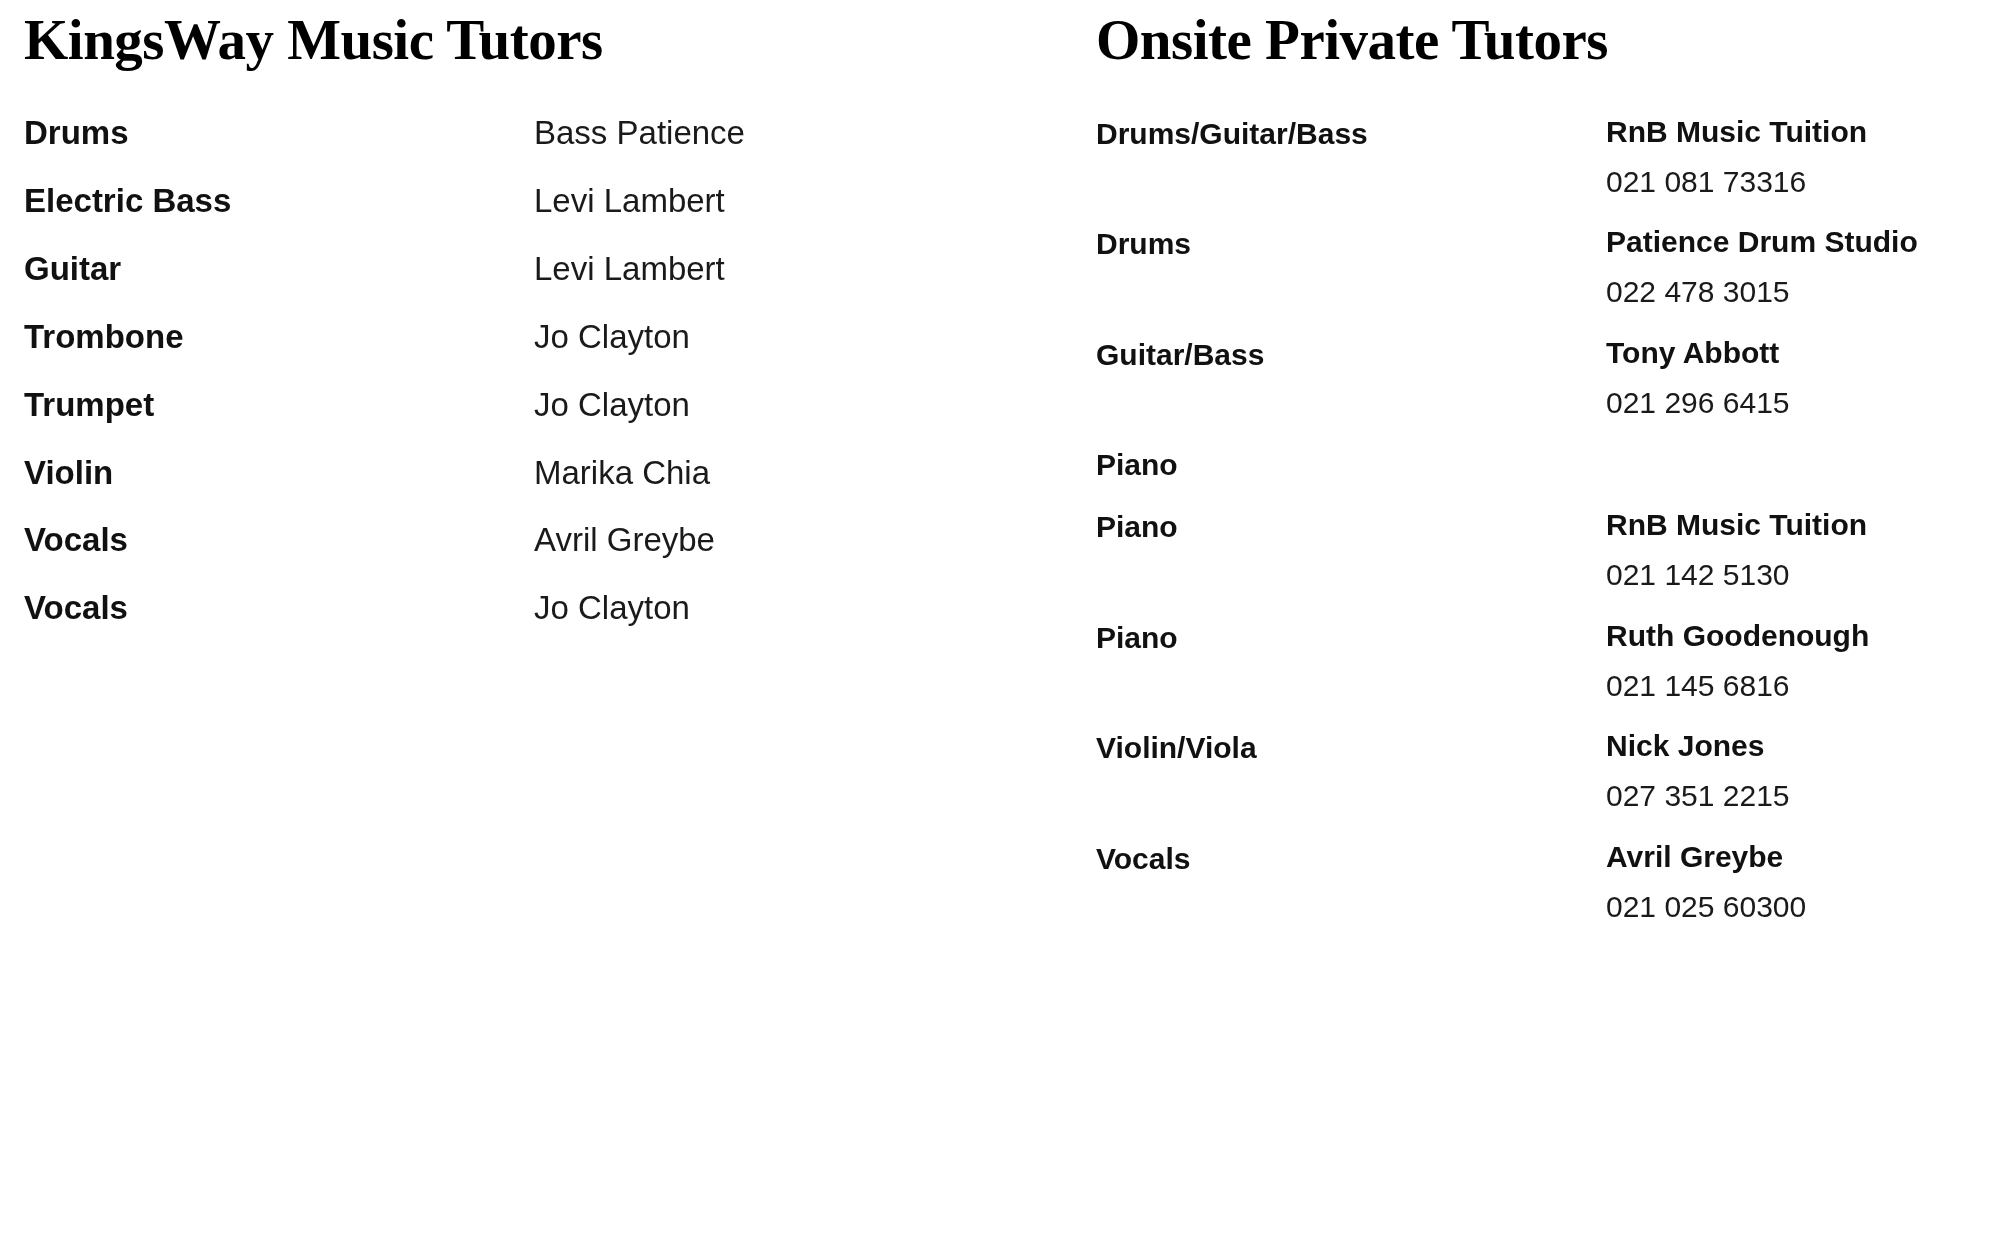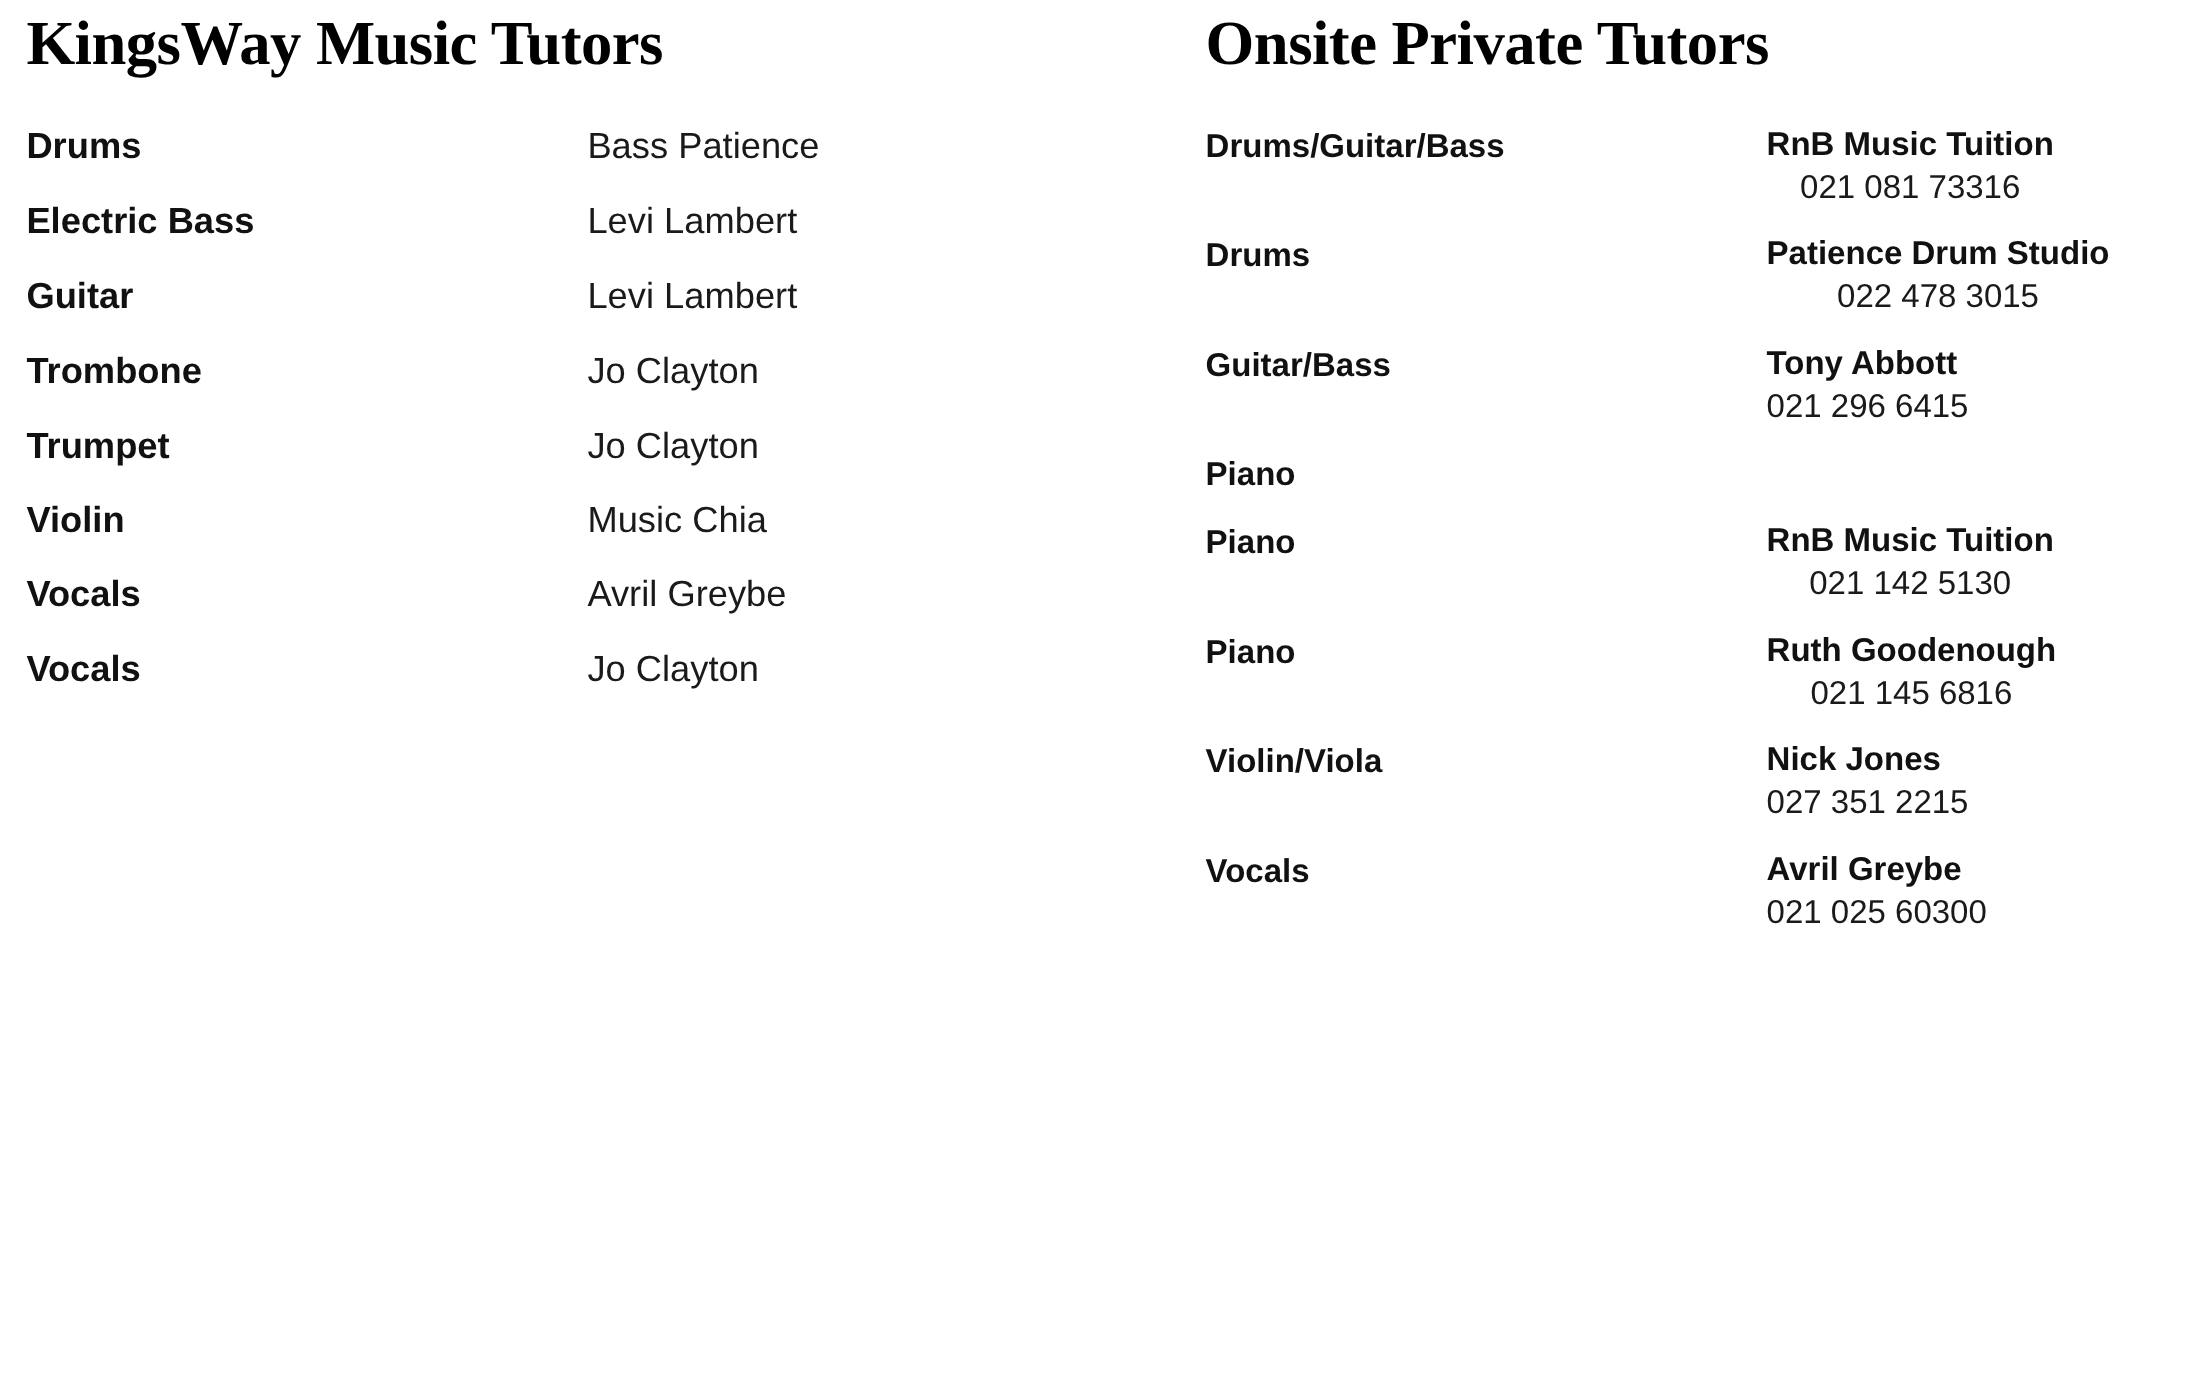--- a/index.html
+++ b/index.html
@@ -92,23 +92,22 @@
     font-size: 30px;
     line-height: 1.2;
     color: #111111;
     white-space: nowrap;
   }
   .private-phone {
     font-weight: normal;
     font-size: 30px;
     line-height: 1.25;
     color: #1a1a1a;
-    margin-top: 2px;
+    margin-top: 13px;
     white-space: nowrap;
-    text-align: center;
   }
 </style>
 </head>
 <body>
 
 <div class="page">
   <div class="columns">
 
     <div class="col-left">
       <h1 class="section-title">KingsWay Music Tutors</h1>
@@ -128,21 +127,21 @@
       <div class="tutor-row">
         <div class="tutor-instrument">Trombone</div>
         <div class="tutor-name">Jo Clayton</div>
       </div>
       <div class="tutor-row">
         <div class="tutor-instrument">Trumpet</div>
         <div class="tutor-name">Jo Clayton</div>
       </div>
       <div class="tutor-row">
         <div class="tutor-instrument">Violin</div>
-        <div class="tutor-name">Music Chia</div>
+        <div class="tutor-name">Marika Chia</div>
       </div>
       <div class="tutor-row">
         <div class="tutor-instrument">Vocals</div>
         <div class="tutor-name">Avril Greybe</div>
       </div>
       <div class="tutor-row">
         <div class="tutor-instrument">Vocals</div>
         <div class="tutor-name">Jo Clayton</div>
       </div>
     </div>

